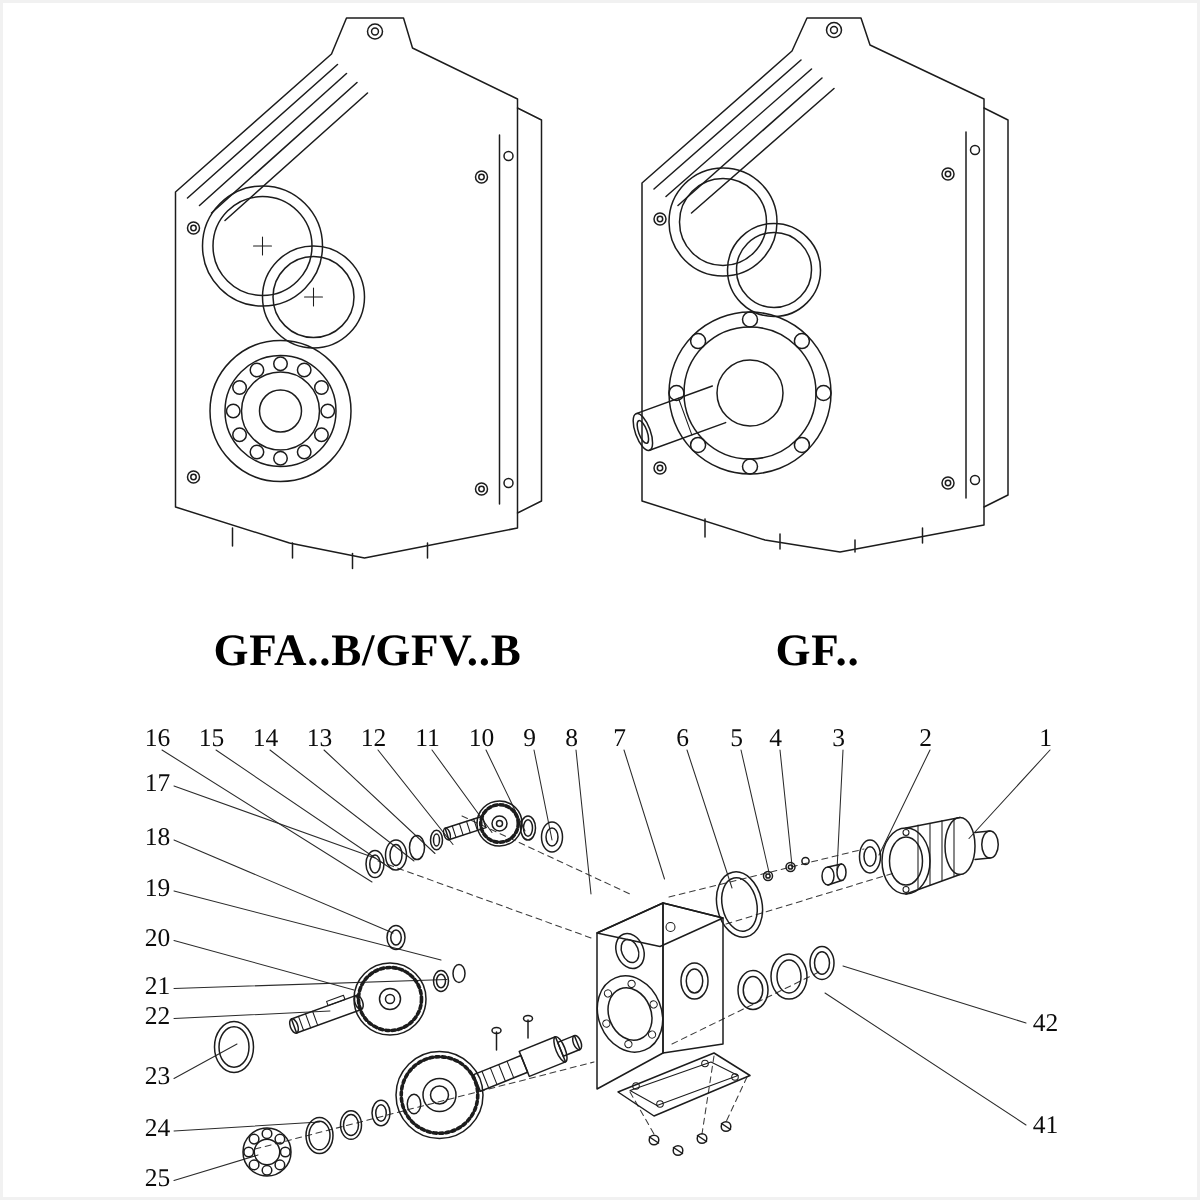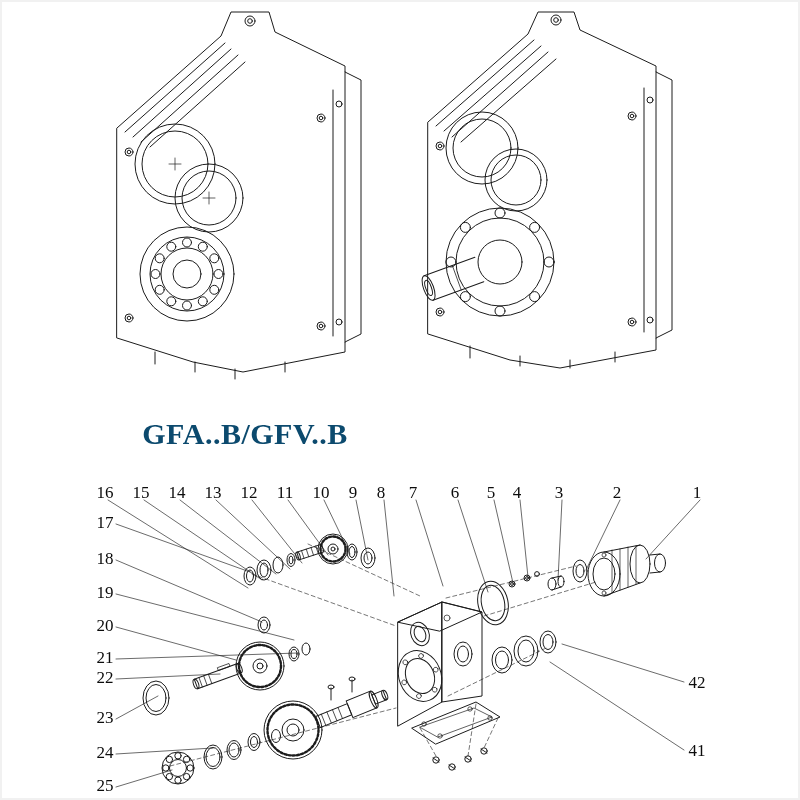--- a/index.html
+++ b/index.html
@@ -1,19 +1,19 @@
 <!DOCTYPE html>
 <html><head>
 <meta charset="utf-8">
 <style>
   html,body{margin:0;padding:0;background:#ffffff;}
   .page{position:relative;width:800px;height:800px;background:#fff;overflow:hidden;
         font-family:"Liberation Serif",serif;box-shadow:inset 0 0 0 2px #f1f1f1;}
   .drawing{position:absolute;}
-  .model-label{position:absolute;font-weight:700;font-size:30px;color:#0c4a6e;
+  .model-label{position:absolute;font-weight:700;font-size:30px;color:#000000;
                text-align:center;letter-spacing:.5px;font-family:"Liberation Serif",serif;}
   svg.line-art *{fill:none;stroke:#1c1c1c;stroke-width:1;stroke-linecap:round;stroke-linejoin:round;}
   svg.line-art .leader{stroke:#2b2b2b;stroke-width:.7;}
   svg.line-art .dash{stroke:#3c3c3c;stroke-width:.7;stroke-dasharray:4 3;}
   svg.line-art .teeth{stroke-width:2.4;stroke-dasharray:2.2 2;}
   svg.line-art .thin{stroke-width:.7;}
   svg.line-art text.pn{fill:#0c0c0c;stroke:none;font:17px "Liberation Serif",serif;}
 </style>
 </head>
 <body>
@@ -140,20 +140,21 @@
     </g>
     <g class="thin">
       <line x1="60" y1="346" x2="60" y2="358"></line>
       <line x1="110" y1="356" x2="110" y2="366"></line>
       <line x1="160" y1="360" x2="160" y2="368"></line>
       <line x1="205" y1="352" x2="205" y2="362"></line>
     </g>
   </svg>
 
   <div class="model-label" style="left:95px;top:417px;width:300px">GFA..B/GFV..B</div>
+  <div class="model-label" style="left:410px;top:417px;width:270px">GF..</div>
 
   <svg class="drawing line-art" style="left:0px;top:470px" width="800" height="330" viewBox="0 0 800 330">
 
     <g>
       <line class="dash" x1="252" y1="104" x2="396" y2="156"></line>
       <line class="dash" x1="308" y1="74" x2="420" y2="126"></line>
       <line class="dash" x1="446" y1="128" x2="576" y2="96"></line>
       <line class="dash" x1="484" y1="146" x2="596" y2="112"></line>
       <line class="dash" x1="170" y1="296" x2="396" y2="238"></line>
       <line class="dash" x1="448" y1="226" x2="546" y2="178"></line>

